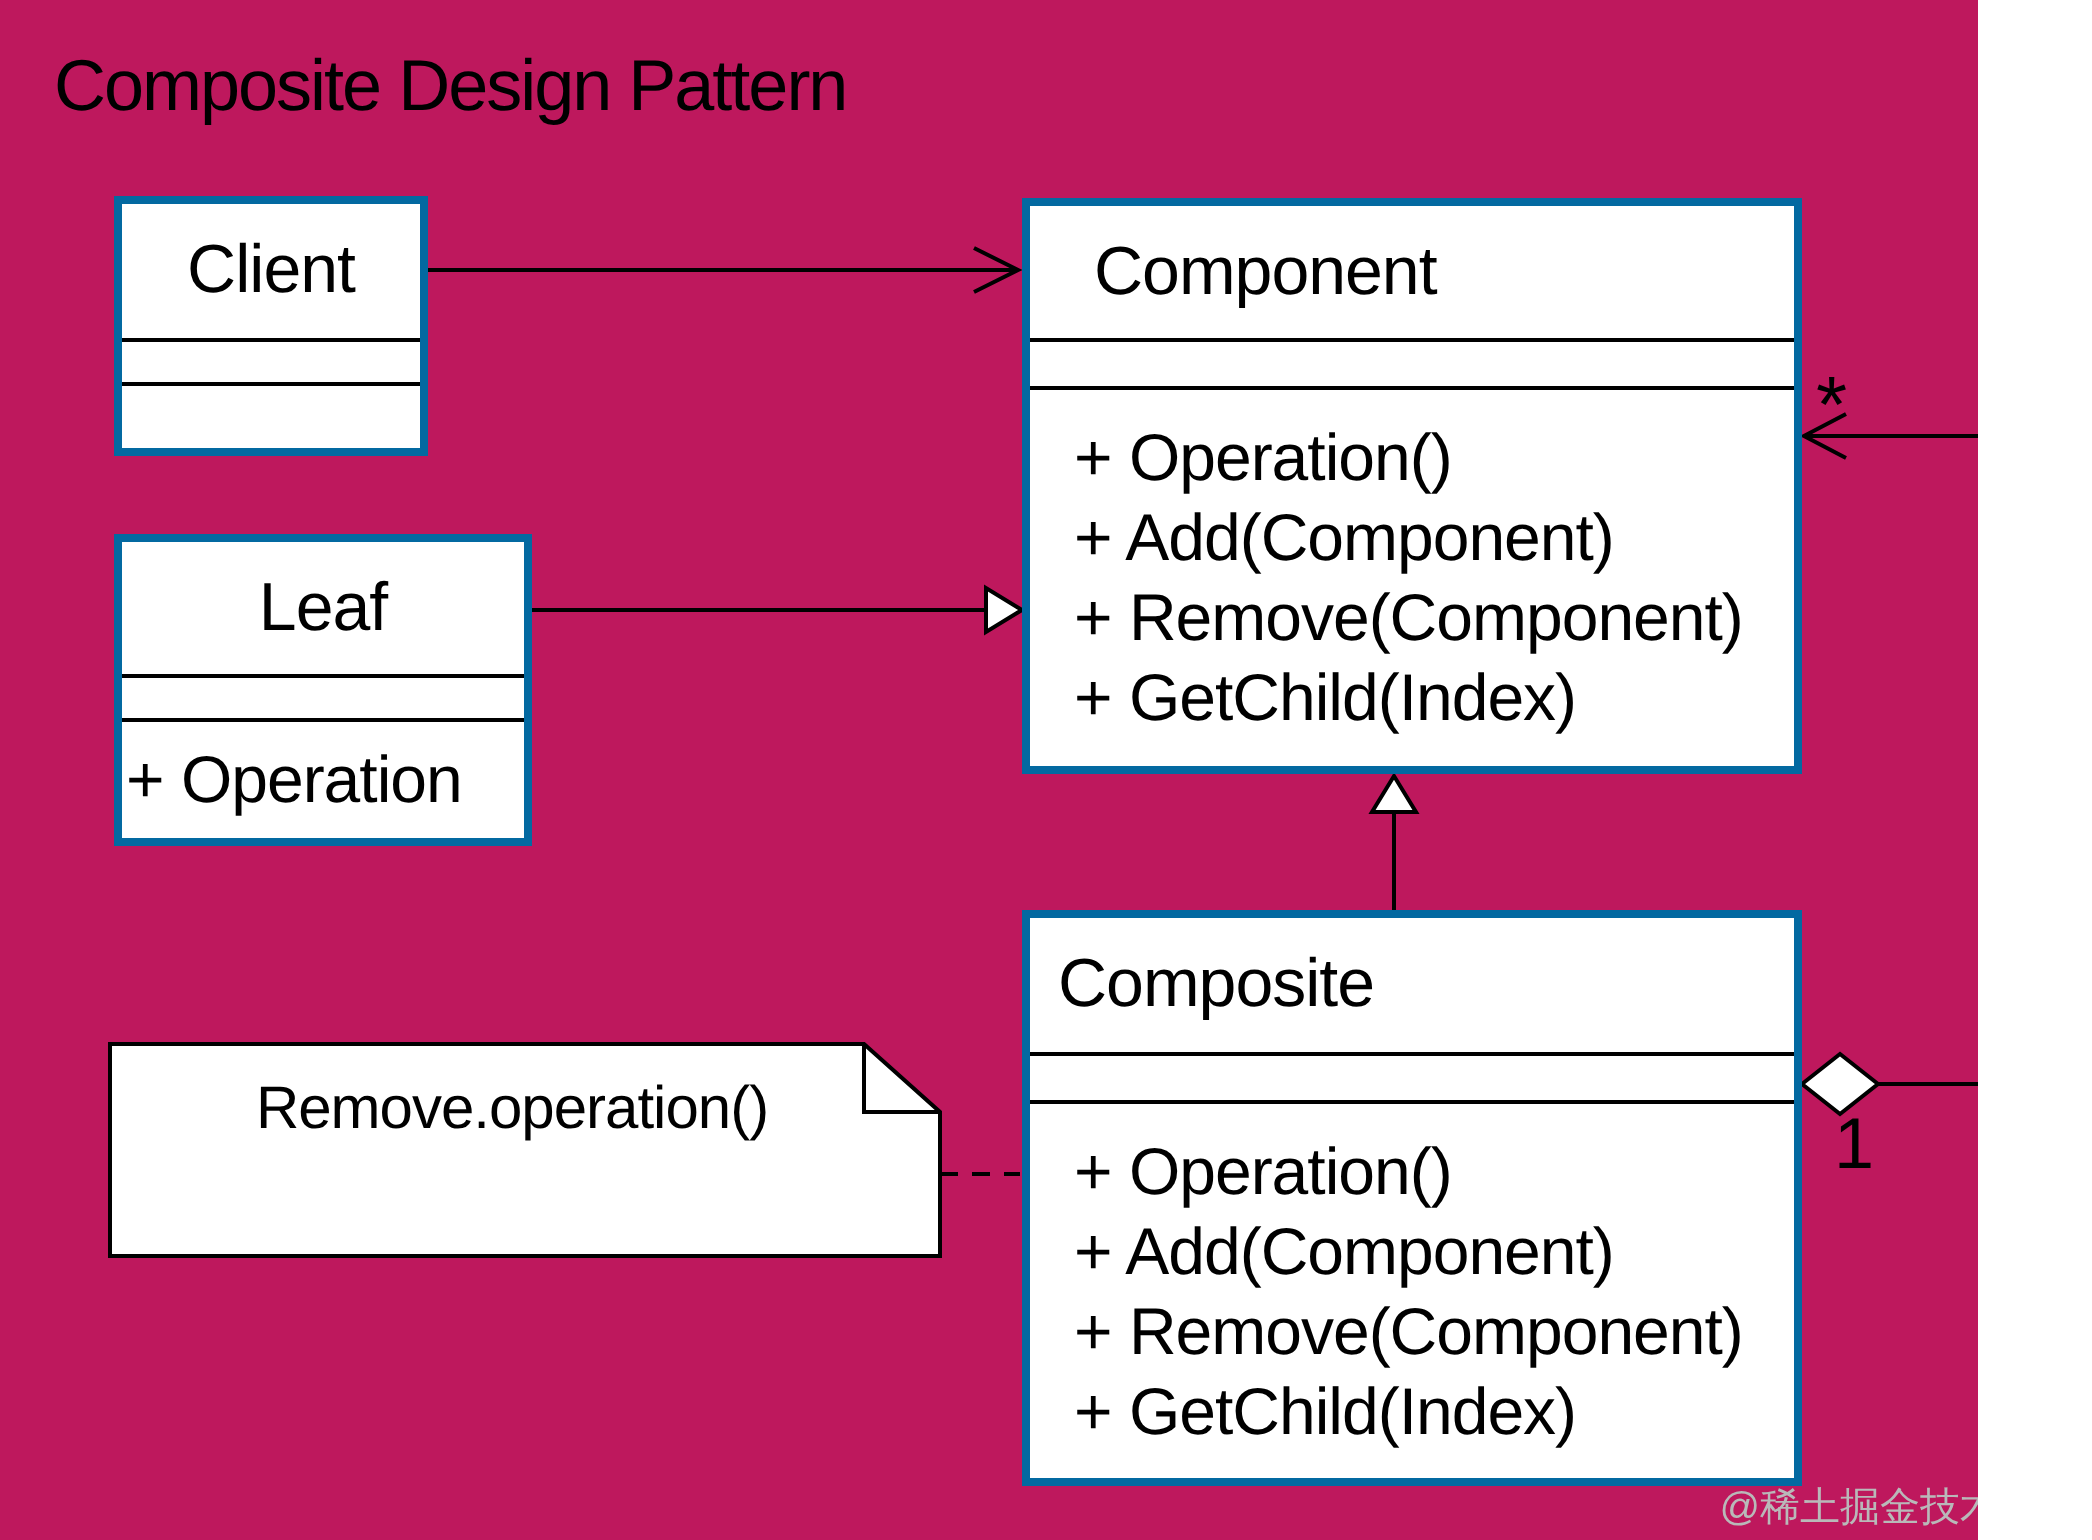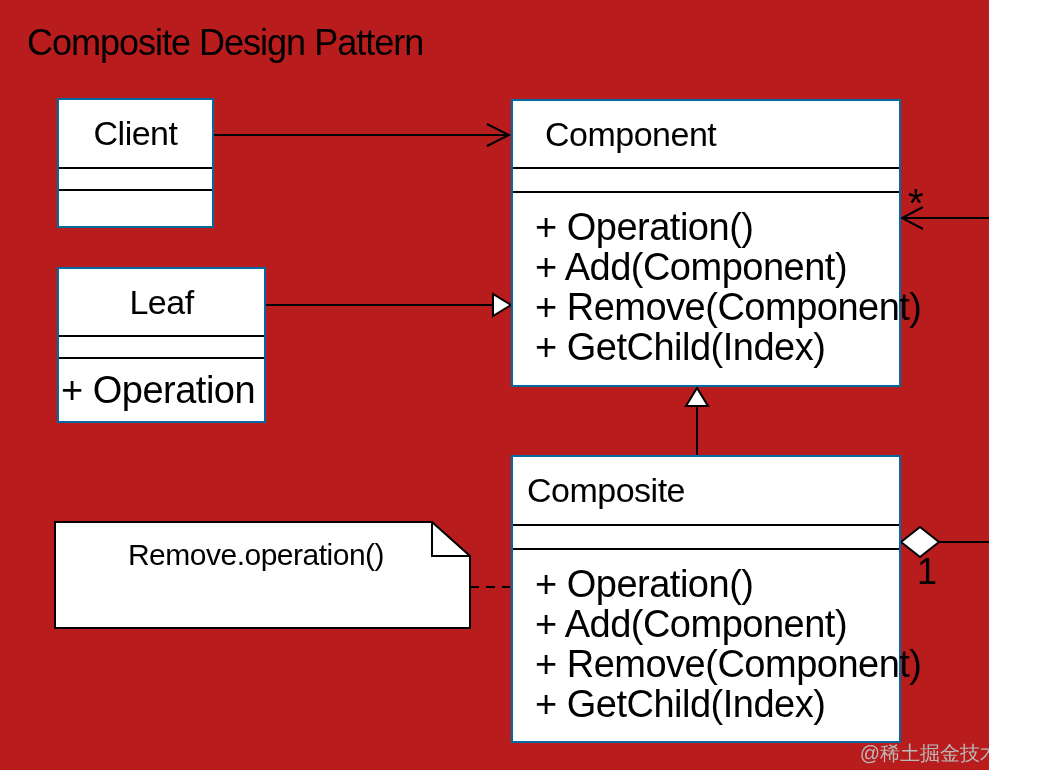--- a/index.html
+++ b/index.html
@@ -1,56 +1,56 @@
 <!DOCTYPE html>
 <html><head>
 <meta charset="utf-8">
 <style>
   html, body { margin: 0; padding: 0; background: #ffffff; }
   .canvas {
     position: relative;
     width: 989px;
     height: 770px;
-    background: #b91c1c;
+    background: #be185d;
     font-family: "Liberation Sans", sans-serif;
     color: #000000;
     overflow: hidden;
   }
   .connectors { position: absolute; left: 0; top: 0; }
 
   .title {
     position: absolute;
     left: 27px;
     top: 22px;
     font-size: 36px;
     letter-spacing: -1px;
     white-space: nowrap;
   }
 
   
   .cls {
     position: absolute;
     box-sizing: border-box;
     background: #ffffff;
-    border: 2px solid #0369a1;
+    border: 4px solid #0369a1;
     display: flex;
     flex-direction: column;
   }
   .sec { box-sizing: border-box; }
   .sec.divided { border-bottom: 2px solid #000000; }
   .sec.name {
     display: flex;
     align-items: center;
     font-size: 34px;
     letter-spacing: -0.5px;
     white-space: nowrap;
   }
   .sec.name.center { justify-content: center; }
   .sec.name.left { padding-left: 32px; }
-  .sec.ops { flex: 1; font-size: 38px; letter-spacing: -0.5px; }
+  .sec.ops { flex: 1; font-size: 33px; letter-spacing: -0.5px; }
   .sec.ops.methods { padding: 14px 0 0 22px; }
   .sec.ops.methods .m { height: 40px; line-height: 40px; white-space: nowrap; }
   .sec.ops.single {
     display: flex;
     align-items: center;
     padding-left: 2px;
     white-space: nowrap;
   }
 
   .client    { left: 57px;  top: 98px;  width: 157px; height: 130px; }

